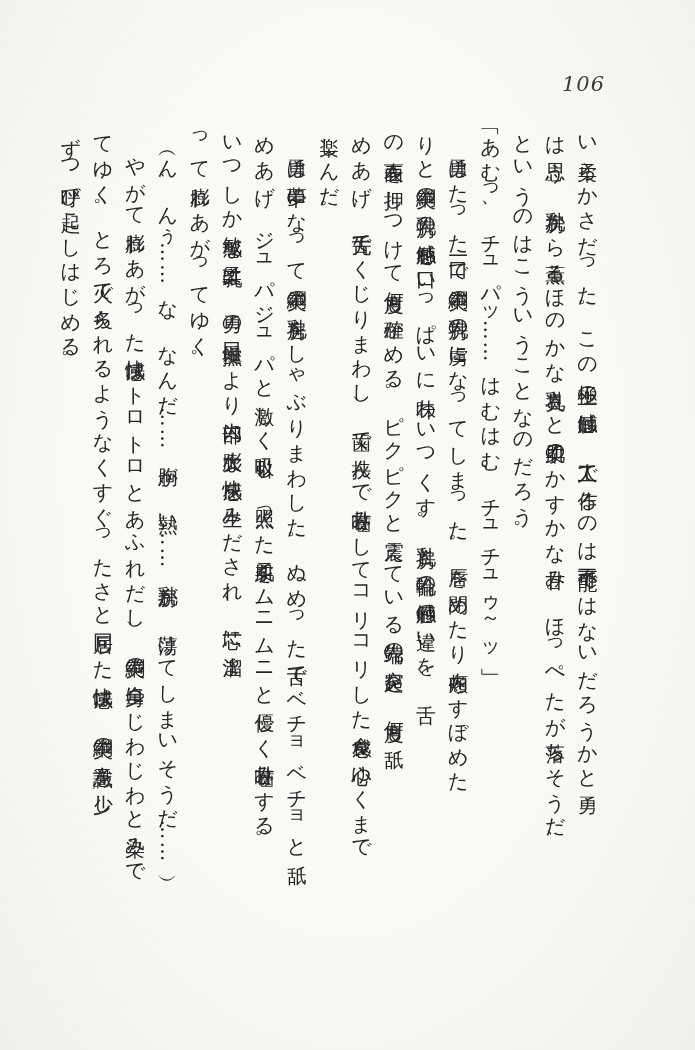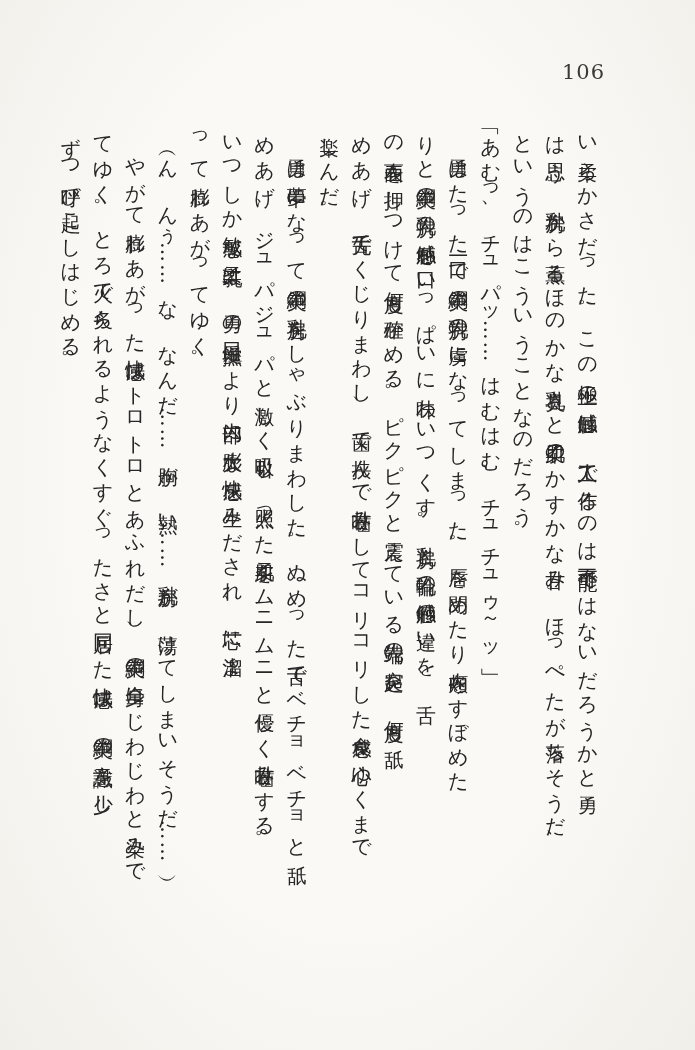--- a/index.html
+++ b/index.html
@@ -5,21 +5,22 @@
   html,body{margin:0;padding:0;}
   .page{
     position:relative;
     width:695px;height:1050px;
     background:radial-gradient(ellipse at 50% 45%, #faf9f6 55%, #f1efe9 100%);
     overflow:hidden;
     font-family:"DejaVu Serif","Liberation Serif",serif;
   }
   .page-number{
     position:absolute;
-    top:60px;left:562px;
+    top:72px;left:562px;
+    font-style:italic;
     font-size:21px;
     letter-spacing:1px;
     color:#3a3a3a;
   }
   .text-area{
     position:absolute;
     top:122px;
     right:91px;
     height:852px;
     writing-mode:vertical-rl;

